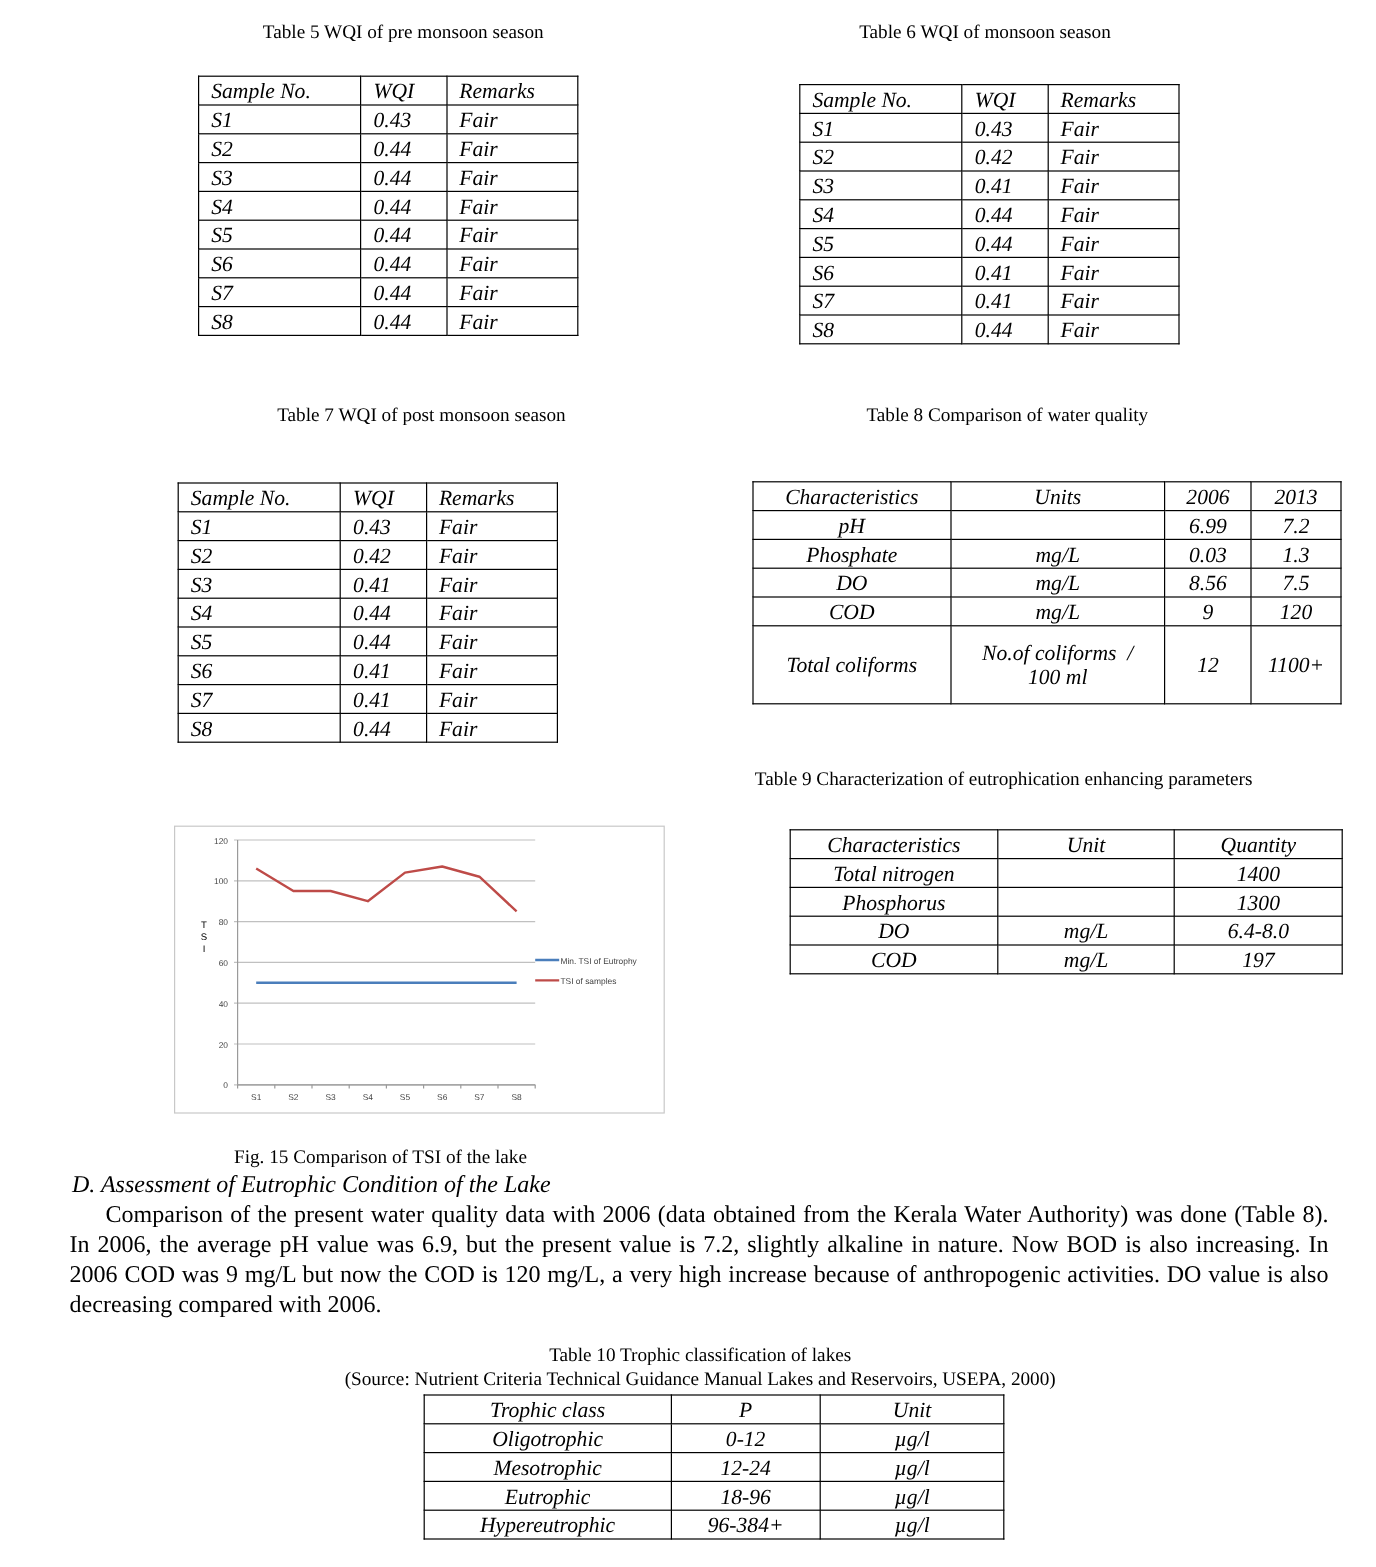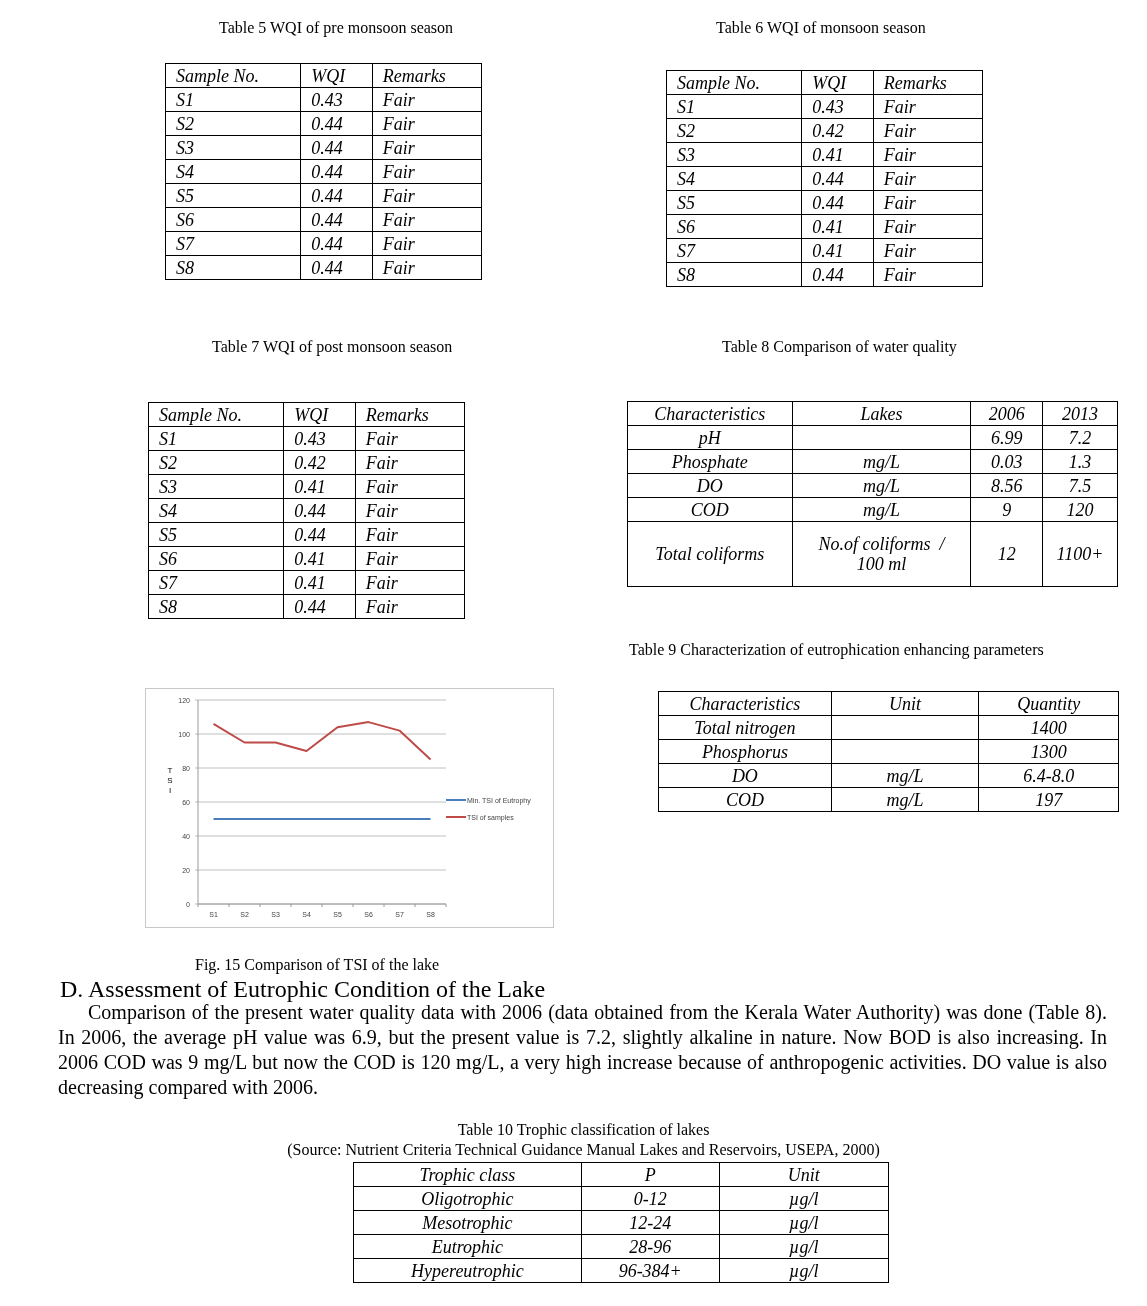--- a/index.html
+++ b/index.html
@@ -8,21 +8,21 @@
     font-family: "Liberation Serif", "DejaVu Serif", serif; color: #000;
   }
   .abs { position: absolute; }
   .caption { font-size: 16px; white-space: nowrap; }
   table.t { border-collapse: collapse; font-size: 18px; line-height: 20px; font-style: italic; }
   table.t td { border: 1px solid #000; padding: 1px 10px 1px 10px; height: 21px; }
   table.t.center td { text-align: center; }
   .body-text {
     font-size: 20px; line-height: 25px; text-align: justify; text-indent: 30px;
   }
-  .heading-it { font-size: 24px; white-space: nowrap; }
+  .heading-it { font-style: italic; font-size: 20px; white-space: nowrap; }
   .chart-box {
     border: 1px solid #c8c8c8; background: #fff;
   }
   .chart-box svg text { font-family: "Liberation Sans", "DejaVu Sans", sans-serif; }
 </style>
 </head>
 <body>
 
 <div class="abs caption" style="left:219px; top:19px;">Table 5 WQI of pre monsoon season</div>
 <table class="abs t" style="left:165px; top:63px; width:317px;">
@@ -119,21 +119,21 @@
         <td>Fair</td>
       </tr>
       <tr>
         <td>S8</td>
         <td>0.44</td>
         <td>Fair</td>
       </tr>
     </tbody>
 </table>
 
-<div class="abs caption" style="left:212px; top:338px;text-align:right;">Table 7 WQI of post monsoon season</div>
+<div class="abs caption" style="left:231px; top:338px;text-align:right;">Table 7 WQI of post monsoon season</div>
 <table class="abs t" style="left:148px; top:402px; width:317px;">
   <tbody>
       <tr>
         <td>Sample No.</td>
         <td>WQI</td>
         <td>Remarks</td>
       </tr>
       <tr>
         <td>S1</td>
         <td>0.43</td>
@@ -181,21 +181,21 @@
 <table class="abs t center" style="left:627px; top:401px; width:491px;">
   <colgroup>
       <col style="width:165px">
       <col style="width:179px">
       <col style="width:72px">
       <col style="width:75px">
     </colgroup>
   <tbody>
     <tr>
       <td>Characteristics</td>
-      <td>Lakes</td>
+      <td>Units</td>
       <td>2006</td>
       <td>2013</td>
     </tr>
   </tbody>
   <tbody>
       <tr>
         <td>pH</td>
         <td></td>
         <td>6.99</td>
         <td>7.2</td>
@@ -330,21 +330,21 @@
       <text x="321" y="131" font-size="7" fill="#444">TSI of samples</text>
     </svg>
 </div>
 <div class="abs caption" style="left:195px; top:956px;">Fig. 15 Comparison of TSI of the lake</div>
 
 <div class="abs heading-it" style="left:60px; top:976px;">D. Assessment of Eutrophic Condition of the Lake</div>
 <p class="abs body-text" style="left:58px; top:1000px; width:1049px; margin:0;">Comparison of the present water quality data with 2006 (data obtained from the Kerala Water Authority) was done (Table 8). In 2006, the average pH value was 6.9, but the present value is 7.2, slightly alkaline in nature. Now BOD is also increasing. In 2006 COD was 9 mg/L but now the COD is 120 mg/L, a very high increase because of anthropogenic activities. DO value is also decreasing compared with 2006.</p>
 
 <div class="abs caption" style="left:0; top:1121px; width:1167px; text-align:center;">Table 10 Trophic classification of lakes</div>
 <div class="abs caption" style="left:0; top:1141px; width:1167px; text-align:center;">(Source: Nutrient Criteria Technical Guidance Manual Lakes and Reservoirs, USEPA, 2000)</div>
-<table class="abs t center" style="left:353px; top:1162px; width:536px;">
+<table class="abs t center" style="left:353px; top:1162px; width:484px;">
   <colgroup>
       <col style="width:195px">
       <col style="width:118px">
       <col style="width:145px">
     </colgroup>
   <tbody>
       <tr>
         <td>Trophic class</td>
         <td>P</td>
         <td>Unit</td>
@@ -354,21 +354,21 @@
         <td>0-12</td>
         <td>µg/l</td>
       </tr>
       <tr>
         <td>Mesotrophic</td>
         <td>12-24</td>
         <td>µg/l</td>
       </tr>
       <tr>
         <td>Eutrophic</td>
-        <td>28-96</td>
+        <td>18-96</td>
         <td>µg/l</td>
       </tr>
       <tr>
         <td>Hypereutrophic</td>
         <td>96-384+</td>
         <td>µg/l</td>
       </tr>
     </tbody>
 </table>
 

